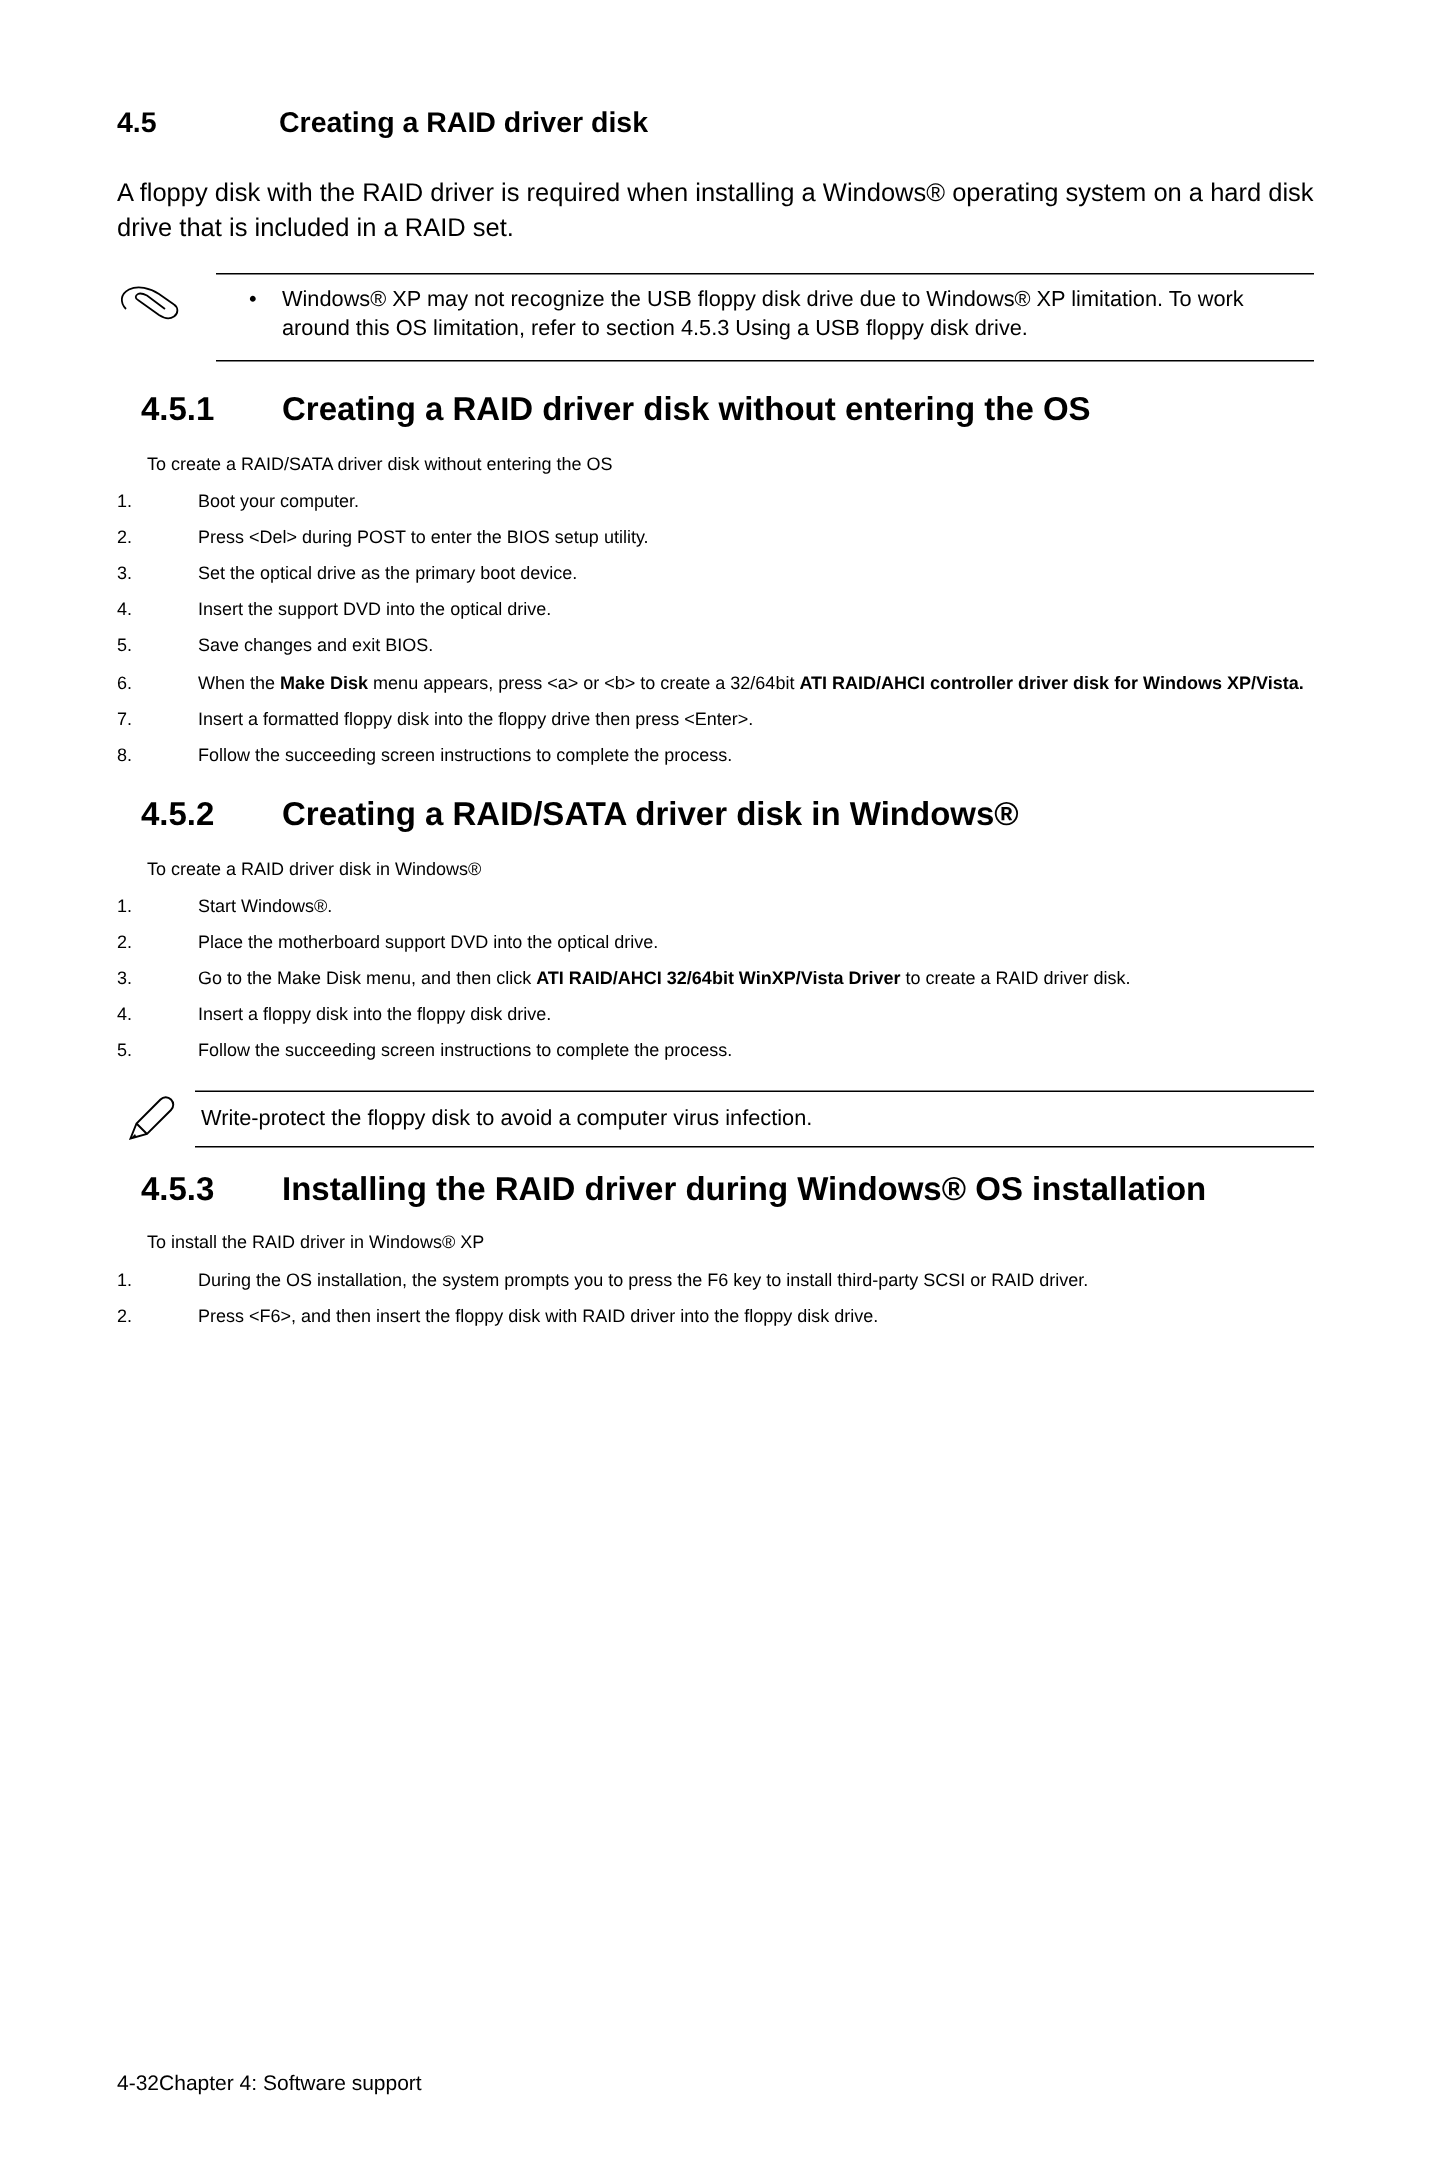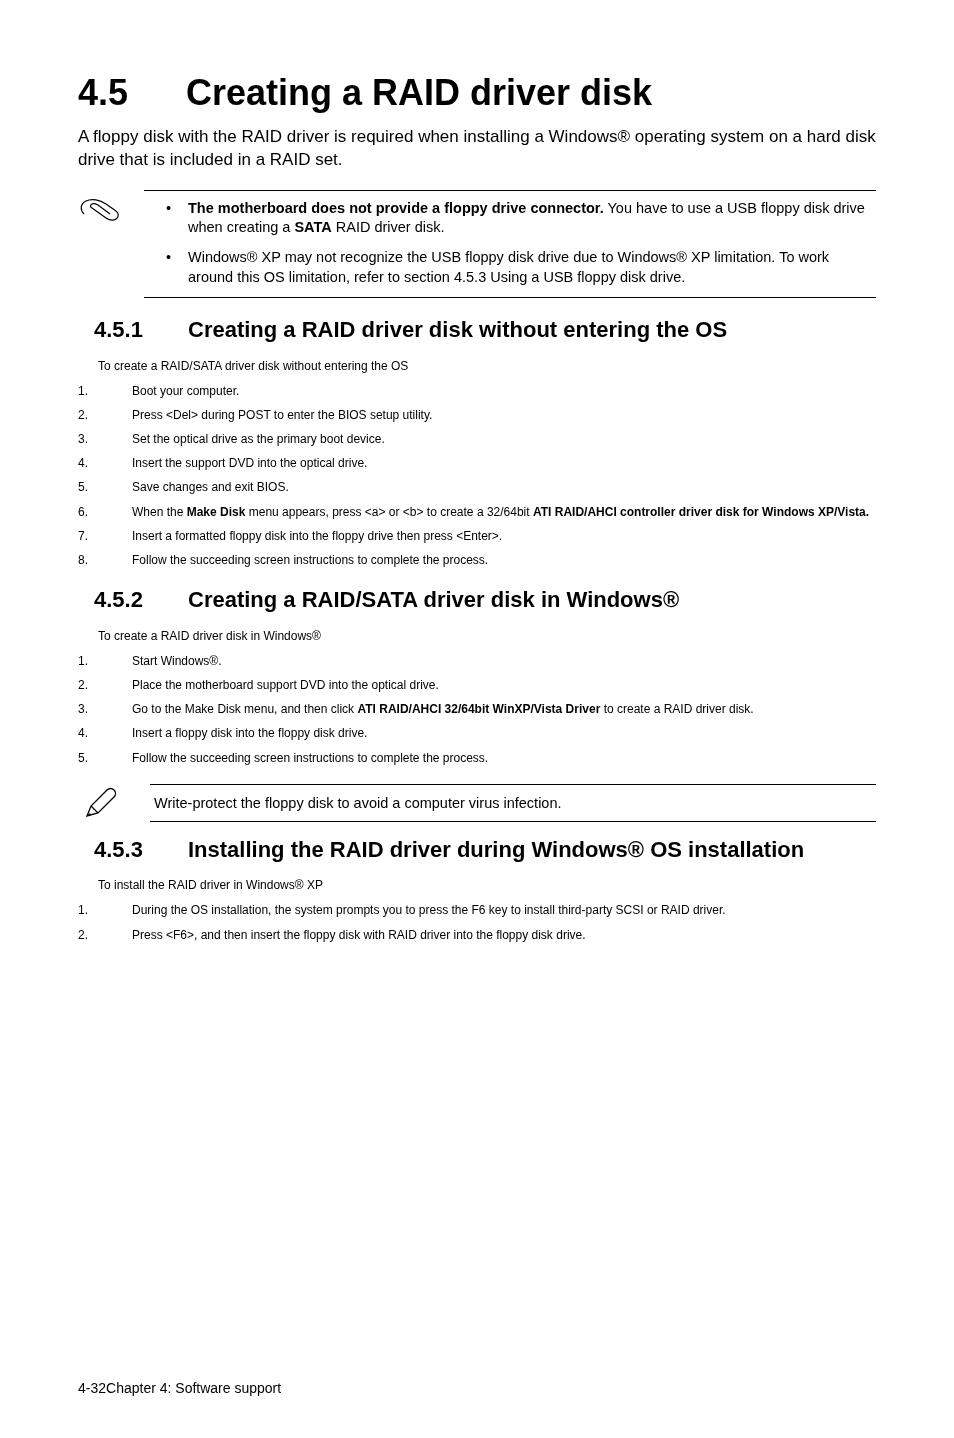--- a/index.html
+++ b/index.html
@@ -5,32 +5,32 @@
   * { box-sizing: border-box; margin: 0; padding: 0; }
   body {
     width: 954px;
     height: 1438px;
     background: #fff;
     font-family: Arial, Helvetica, sans-serif;
     color: #000;
     padding: 72px 78px 40px 78px;
     position: relative;
   }
-  .h1 { font-size: 36px; font-weight: bold; margin-bottom: 12px; }
+  .h1 { font-size: 19px; font-weight: bold; margin-bottom: 24px; }
   .h1 .num { display: inline-block; width: 108px; }
   .intro { font-size: 17px; line-height: 1.35; margin-bottom: 18px; }
   .note-block { display: flex; align-items: flex-start; gap: 22px; margin: 0 0 18px 0; }
   .note-icon { width: 44px; flex: 0 0 44px; display: flex; align-items: flex-start; justify-content: center; padding-top: 6px; }
   .note-icon svg { width: 44px; height: 30px; }
   .note-body { flex: 1; border-top: 1px solid #000; border-bottom: 1px solid #000; padding: 8px 4px 10px 4px; font-size: 14.5px; line-height: 1.35; }
   .note-body ul { list-style: none; padding-left: 18px; }
   .note-body li { position: relative; padding-left: 22px; margin-bottom: 10px; }
   .note-body li:last-child { margin-bottom: 0; }
   .note-body li::before { content: "•"; position: absolute; left: 0; top: 0; }
-  .pencil-note { display: flex; align-items: center; gap: 28px; margin: 4px 0 14px 0; }
+  .pencil-note { display: flex; align-items: center; gap: 8px; margin: 4px 0 14px 0; }
   .pencil-icon { width: 44px; flex: 0 0 44px; display: flex; align-items: center; justify-content: center; }
   .pencil-icon svg { width: 34px; height: 34px; }
   .pencil-body { flex: 1; border-top: 1px solid #000; border-bottom: 1px solid #000; padding: 10px 4px; font-size: 14.5px; }
   .h2 { font-size: 22px; font-weight: bold; margin: 14px 0 14px 16px; line-height: 1.3; }
   .h2 .num { display: inline-block; width: 94px; vertical-align: top; }
   .h2 .ttl { display: inline-block; width: calc(100% - 100px); vertical-align: top; }
   .lead { font-size: 12px; margin-bottom: 10px; margin-left: 20px; }
   ol.steps { list-style: none; counter-reset: step; font-size: 12px; line-height: 1.35; margin-bottom: 18px; }
   ol.steps li { counter-increment: step; position: relative; padding-left: 54px; margin-bottom: 8px; }
   ol.steps li::before { content: counter(step) "."; position: absolute; left: 0; top: 0; width: 44px; }
@@ -46,21 +46,20 @@
 <p class="intro">A floppy disk with the RAID driver is required when installing a Windows® operating system on a hard disk drive that is included in a RAID set.</p>
 
 <div class="note-block">
   <div class="note-icon">
     <svg viewBox="0 0 44 30">
         <path d="M6 18 C2 14 2 8 8 5 C14 2 22 4 28 8 L38 15 C41 17 41 21 38 23 C35 25 31 24 28 22 L14 12 C12 11 12 9 14 8 C16 7 18 8 20 9 L32 18" fill="none" stroke="#000" stroke-width="1.2"></path>
       </svg>
   </div>
   <div class="note-body">
     <ul>
-      <li><b>The motherboard does not provide a floppy drive connector.</b><span> You have to use a USB floppy disk drive when creating a </span><b>SATA</b><span> RAID driver disk.</span></li>
       <li>Windows® XP may not recognize the USB floppy disk drive due to Windows® XP limitation. To work around this OS limitation, refer to section 4.5.3 Using a USB floppy disk drive.</li>
     </ul>
   </div>
 </div>
 
 <div class="h2">
   <span class="num">4.5.1</span><span class="ttl">Creating a RAID driver disk without entering the OS</span>
 </div>
 <p class="lead">To create a RAID/SATA driver disk without entering the OS</p>
 <ol class="steps">

